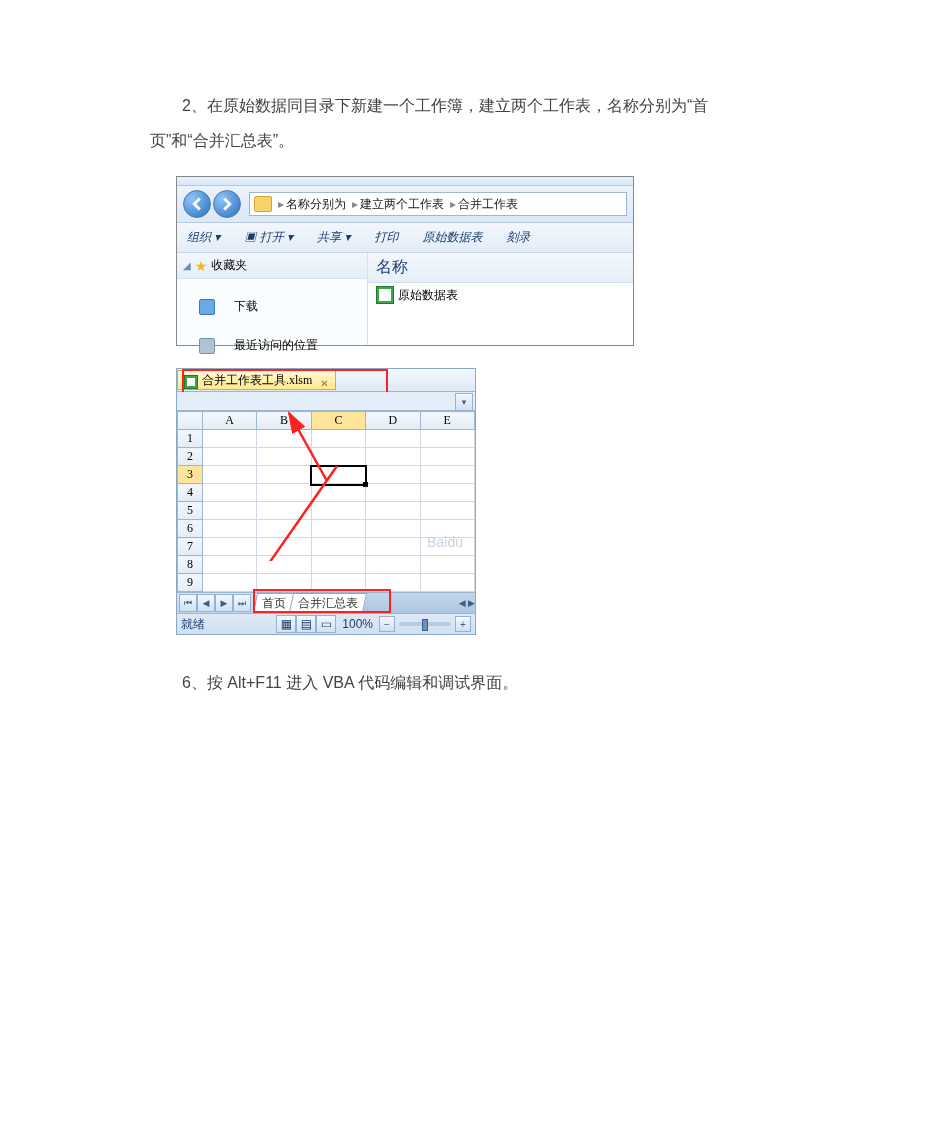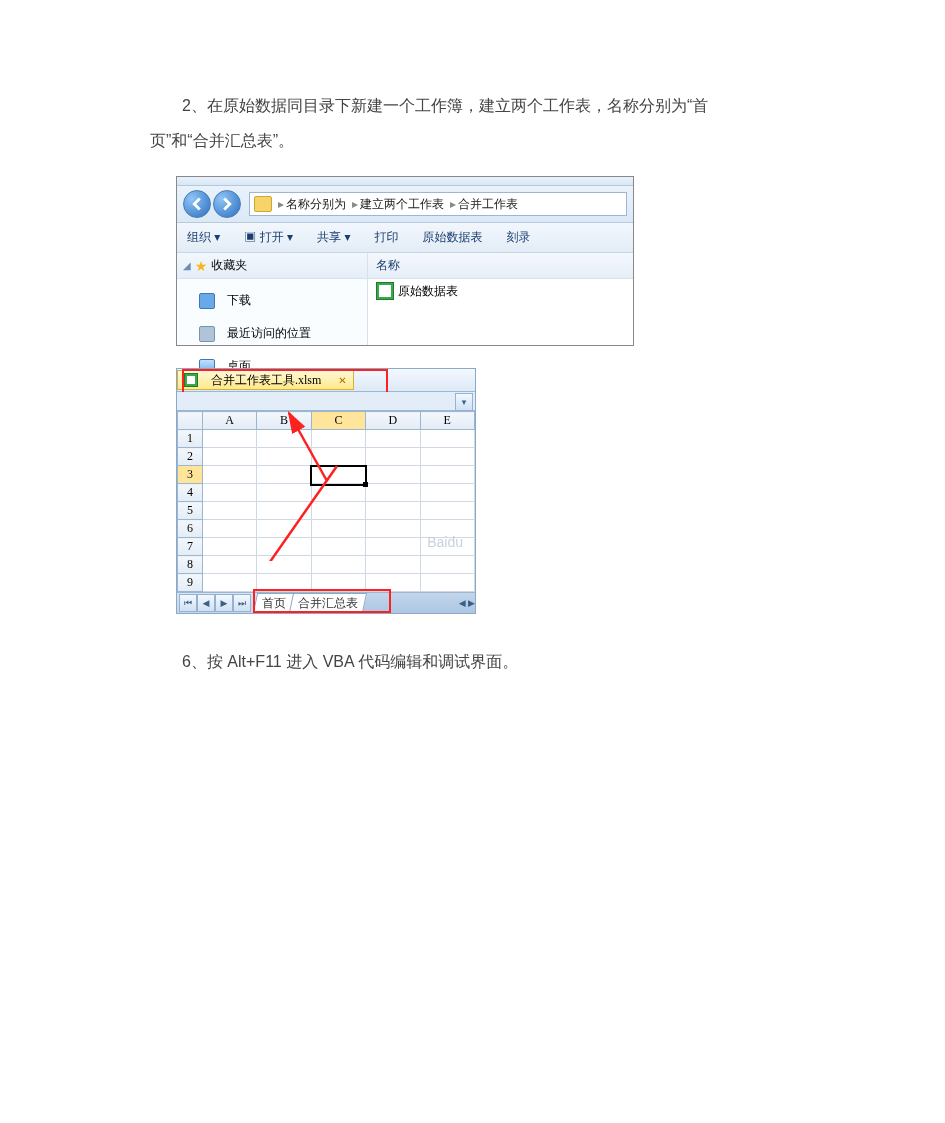--- a/index.html
+++ b/index.html
@@ -82,20 +82,21 @@
     border-bottom: 1px solid #c7d6e7;
     gap: 14px;
   }
   .explorer-menu span { font-size: 12px; color:#222; }
   .explorer-toolbar {
     display: flex;
     padding: 6px 10px;
     background: linear-gradient(#f2f7fd, #e3ecf6);
     border-bottom: 1px solid #c7d6e7;
     gap: 24px;
+    font-style: italic;
   }
   .explorer-toolbar span { font-size:12px; color:#1a3e6e; }
   .explorer-body {
     display: flex;
     height: 92px;
     background:#fff;
   }
   .exp-side {
     width: 190px;
     border-right: 1px solid #d6e1ee;
@@ -103,32 +104,32 @@
     font-size:12px;
   }
   .side-head {
     display:flex; align-items:center; gap:4px;
     padding:4px 6px;
     background:linear-gradient(#f2f7fd,#e5eef8);
     border-bottom:1px solid #d6e1ee;
   }
   .tri { color:#6a8db8; font-size:10px;}
   .star { color:#f5b817; font-size:14px;}
-  .side-item { padding:13px 6px 3px 22px; display:flex; align-items:flex-end; gap:12px;}
+  .side-item { padding:19px 6px 3px 22px; display:flex; align-items:flex-end; gap:19px;}
   .ico-blue { width:14px;height:14px;background:#6aa9e9;border:1px solid #3d79b8;border-radius:2px;}
   .ico-desk { width:14px;height:14px;background:linear-gradient(#bfe1ff,#6aa9e9);border:1px solid #3d79b8;border-radius:2px;}
   .ico-grey { width:14px;height:14px;background:#b0c4d8;border:1px solid #7a92aa;border-radius:2px;}
   .exp-main {
     flex:1; padding:0;
   }
   .col-head {
     padding:4px 8px;
     background:linear-gradient(#f4f8fd,#e6eef7);
     border-bottom:1px solid #d6e1ee;
-    font-size:12px;
+    font-size:16px;
     color:#1a3e6e;
   }
   .file-row { padding:3px 8px; display:flex; align-items:center; gap:4px;}
   .ico-xls { width:16px;height:16px;background:#3aa84a;border:1px solid #1f7a2c; position:relative;}
   .ico-xls::after{content:"";position:absolute;left:2px;top:2px;right:2px;bottom:2px;background:#fff;}
 
   
   .excel {
     width: 298px;
     margin: 0 0 18px 26px;
@@ -140,21 +141,21 @@
   .excel-tabrow {
     display:flex;
     align-items:center;
     background:linear-gradient(#f3f8fe,#dde9f6);
     border-bottom:1px solid #9db6d1;
     height:22px;
     padding-right:30px;
     position:relative;
   }
   .file-tab {
-    display:flex; align-items:center; gap:13px;
+    display:flex; align-items:flex-end; gap:4px;
     background:linear-gradient(#fff8d6,#ffe98a);
     border:1px solid #d3b23a;
     height:18px;
     padding:0 6px;
     font-family:"SimSun",serif;
     font-size:12px;
     color:#000;
   }
   .hi1 {
     position:absolute;
@@ -511,17 +512,35 @@
         <div class="snbtn">⏭</div>
       </div>
       <div class="sheet-tabs">
         <div class="sheet-tab active"><span>首页</span></div>
         <div class="sheet-tab"><span>合并汇总表</span></div>
       </div>
       <div class="hi2"></div>
       <div class="scroll-right">◀ ▶</div>
     </div>
 
+    <div class="status-bar">
+      <span>就绪</span>
+      <div style="display:flex;align-items:center;gap:6px;">
+        <div class="vbtns">
+          <div class="vbtn">▦</div>
+          <div class="vbtn">▤</div>
+          <div class="vbtn">▭</div>
+        </div>
+        <span>100%</span>
+        <div class="zoom">
+          <div class="zbtn">−</div>
+          <div class="ztrack">
+              <div class="zthumb"></div>
+            </div>
+          <div class="zbtn">+</div>
+        </div>
+      </div>
+    </div>
   </div>
 
   <p class="paragraph" style="margin-top:30px;">6、按 Alt+F11 进入 VBA 代码编辑和调试界面。</p>
 
 </div>
 
 </body></html>

